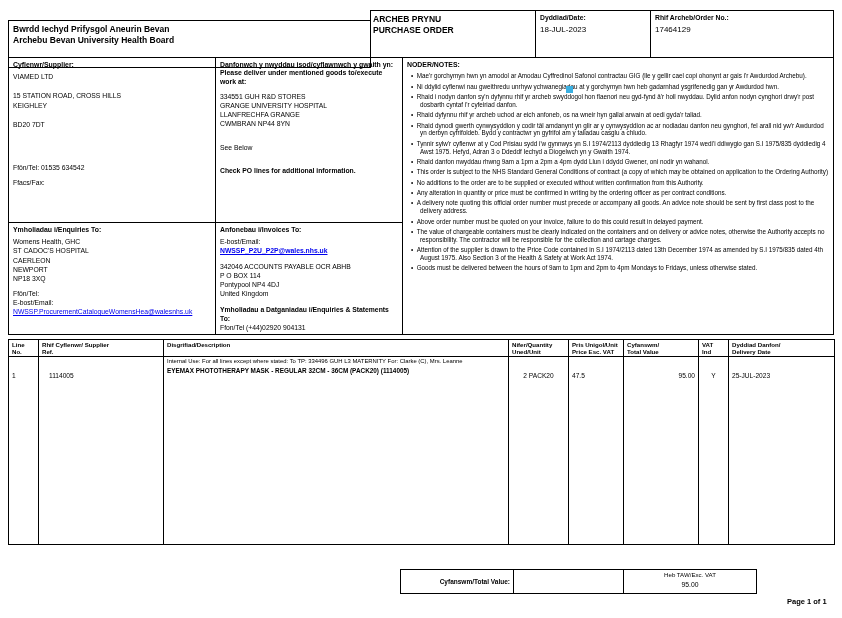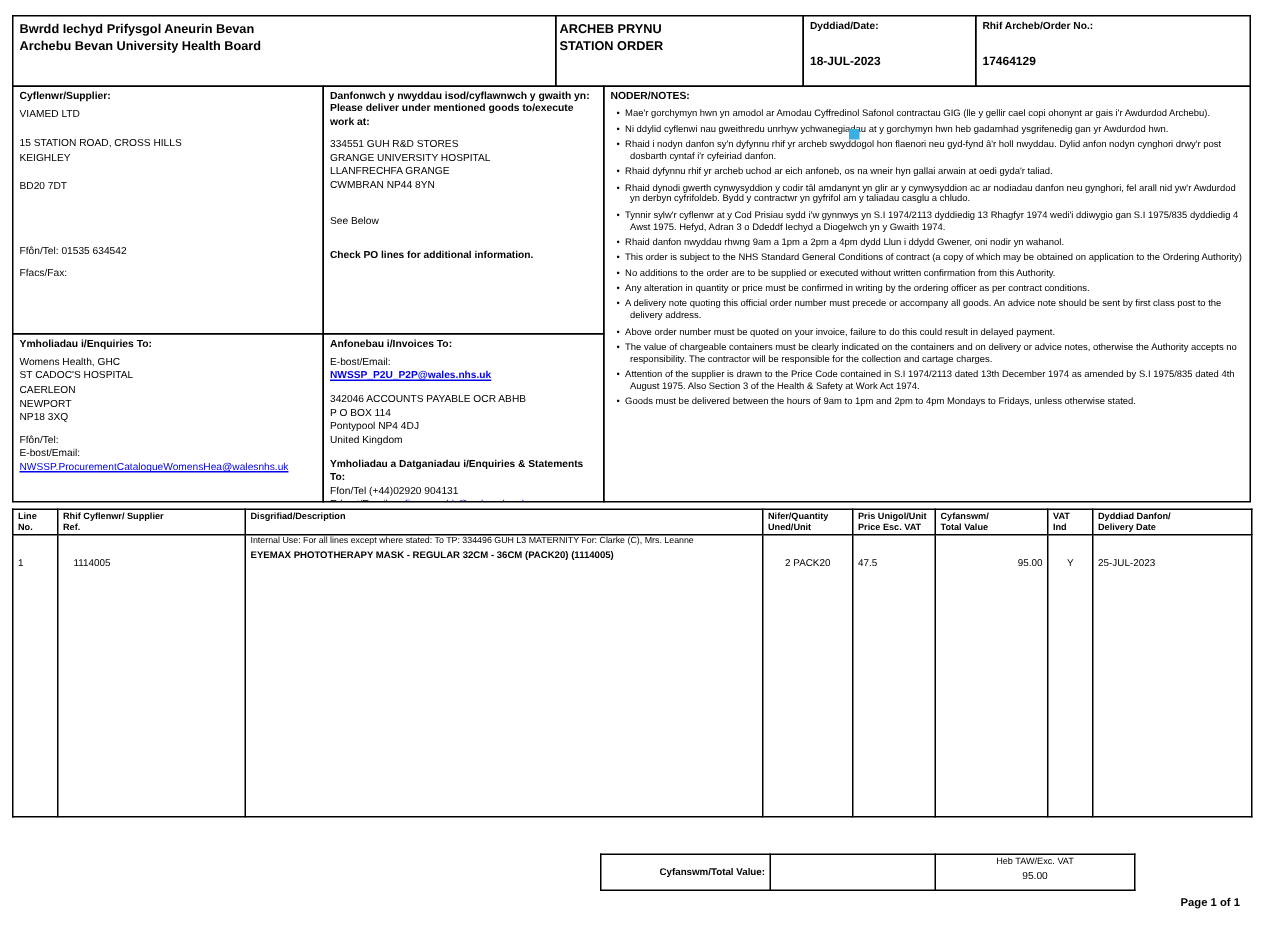--- a/index.html
+++ b/index.html
@@ -6,21 +6,21 @@
   .doc{
     position:relative;width:842px;height:618px;background:#ffffff;
     font-family:"Liberation Sans","DejaVu Sans",sans-serif;color:#000;
     font-size:7px;line-height:1.2;overflow:hidden;
   }
   .box{position:absolute;border:1px solid #000;box-sizing:border-box;padding:3px 4px;overflow:hidden;}
   .b{font-weight:bold;}
   .org{font-size:8.5px;font-weight:bold;line-height:1.3;}
   .doctitle{font-size:8.5px;font-weight:bold;line-height:1.35;padding-left:2px;}
   .lbl{font-size:6.8px;font-weight:bold;}
-  .val{font-size:8px;font-weight:bold;margin-top:14px;}
+  .val{font-size:8px;font-weight:normal;margin-top:3px;}
   .addr{font-size:6.8px;line-height:1.35;}
   .gap6{margin-top:6px;}
   .gap10{margin-top:10px;}
   .gap14{margin-top:14px;}
   .heading{font-size:6.9px;font-weight:bold;margin-bottom:3px;}
   .link{color:#0000EE;text-decoration:underline;cursor:pointer;word-break:break-all;}
   .linkb{font-weight:bold;}
   .notes-list{margin-top:2px;}
   .note{font-size:6.3px;line-height:1.25;margin-bottom:2.5px;padding-left:13px;text-indent:-9px;}
   .note::before{content:"\2022\00a0\00a0";}
@@ -40,27 +40,27 @@
   .sum-label{font-weight:bold;text-align:right;padding-top:8px !important;}
   .sum-val-top{font-size:6.1px;text-align:center;}
   .sum-val-amt{font-size:6.8px;text-align:center;margin-top:3px;}
   .pageno{position:absolute;left:787px;top:597px;font-size:7.5px;font-weight:bold;}
 </style>
 </head>
 <body>
 
 <div class="doc">
 
-  <div class="box org" style="left:8px;top:10px;width:363px;height:48px;">
+  <div class="box org" style="left:8px;top:20px;width:363px;height:48px;">
     <div>Bwrdd Iechyd Prifysgol Aneurin Bevan</div>
     <div>Archebu Bevan University Health Board</div>
   </div>
   <div class="box doctitle" style="left:370px;top:10px;width:166px;height:48px;">
     <div>ARCHEB PRYNU</div>
-    <div>STATION ORDER</div>
+    <div>PURCHASE ORDER</div>
   </div>
   <div class="box" style="left:535px;top:10px;width:116px;height:48px;">
     <div class="lbl">Dyddiad/Date:</div>
     <div class="val">18-JUL-2023</div>
   </div>
   <div class="box" style="left:650px;top:10px;width:184px;height:48px;">
     <div class="lbl">Rhif Archeb/Order No.:</div>
     <div class="val">17464129</div>
   </div>
 

